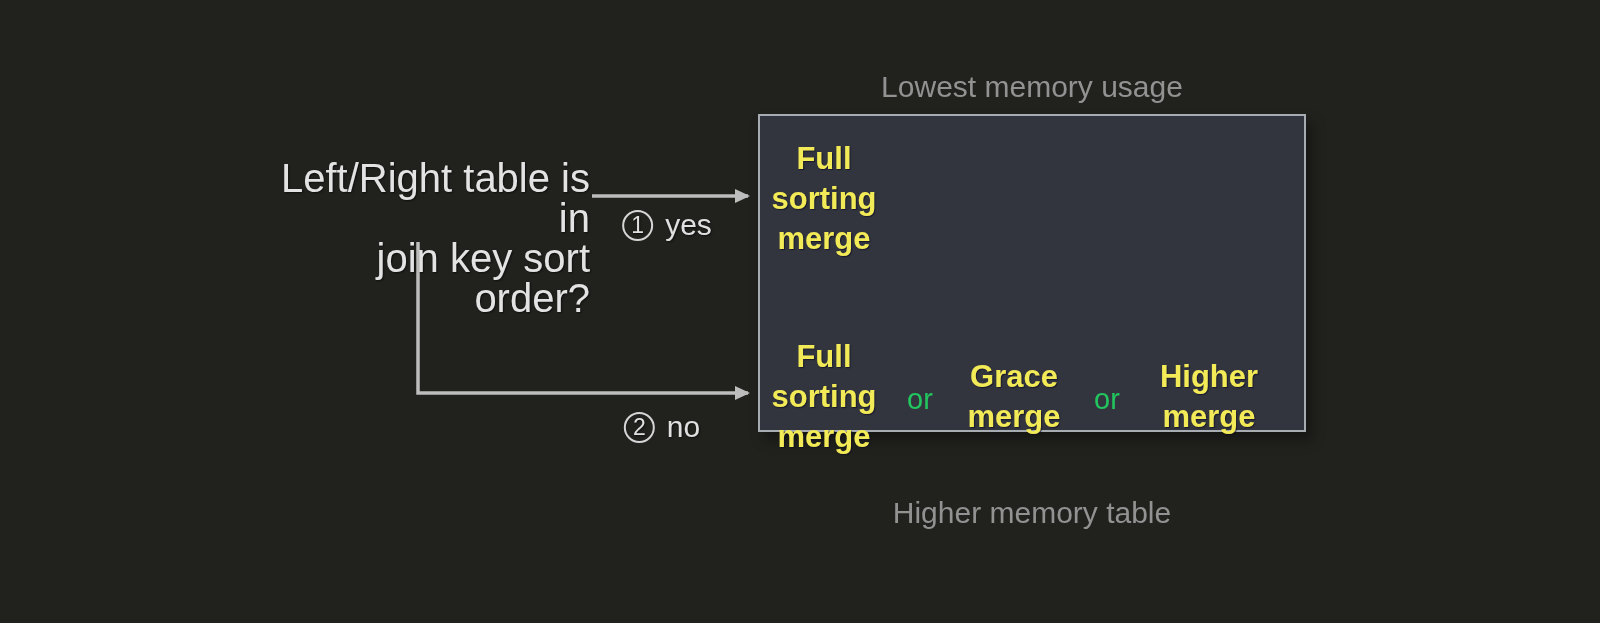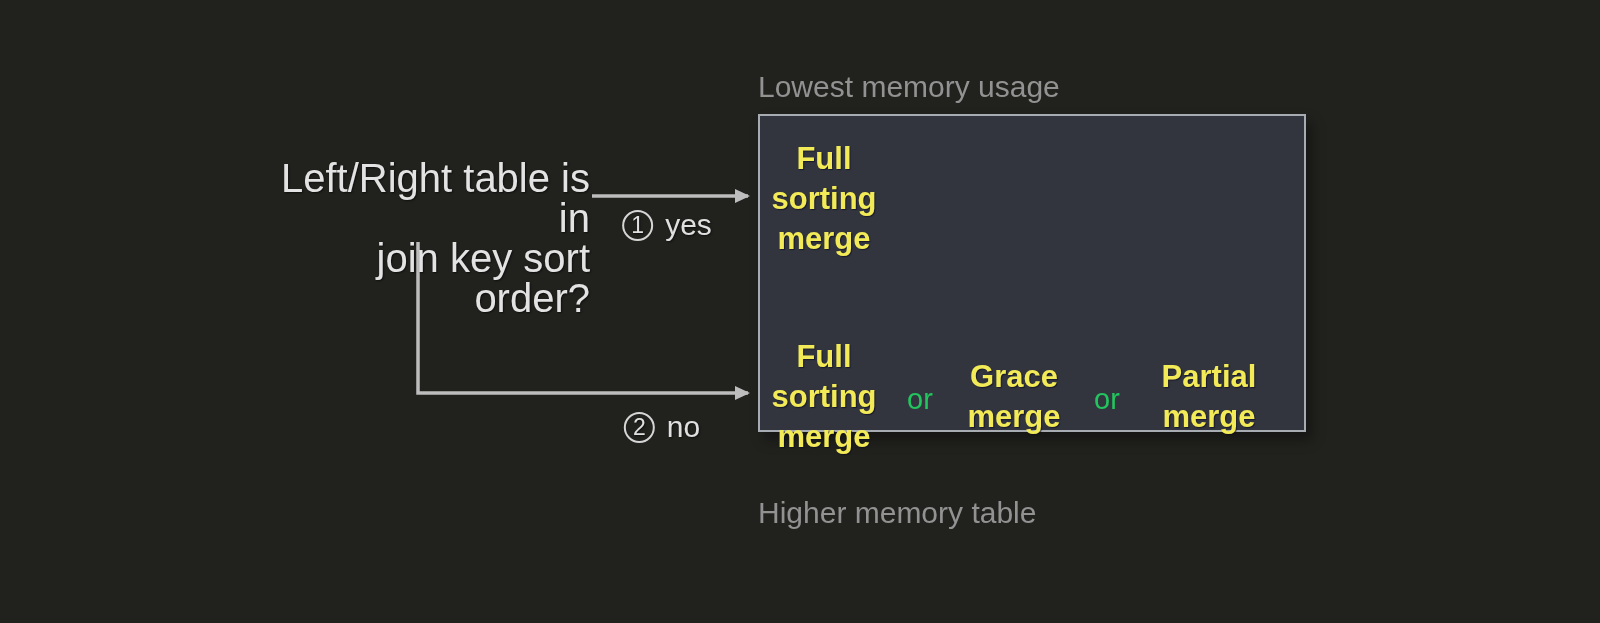--- a/index.html
+++ b/index.html
@@ -57,20 +57,21 @@
     font-size: 23px;
     line-height: 1;
     color: #e0e0e0;
     box-sizing: border-box;
     flex: 0 0 auto;
   }
   .mem-label {
     position: absolute;
     left: 758px;
     width: 548px;
+    text-align: center;
     font-size: 30px;
     color: #929292;
   }
   .mem-label.topl { top: 70px; }
   .mem-label.botl { top: 496px; }
   .algo-box {
     position: absolute;
     left: 758px;
     top: 114px;
     width: 548px;
@@ -140,19 +141,19 @@
 sorting
 merge</div>
 
     <div class="option pos-u1">Full
 sorting
 merge</div>
     <div class="or-sep pos-or1">or</div>
     <div class="option pos-u2">Grace
 merge</div>
     <div class="or-sep pos-or2">or</div>
-    <div class="option pos-u3">Partial
+    <div class="option pos-u3">Higher
 merge</div>
   </div>
 
   <div class="mem-label botl">Higher memory table</div>
 
 </div>
 
 </body></html>

